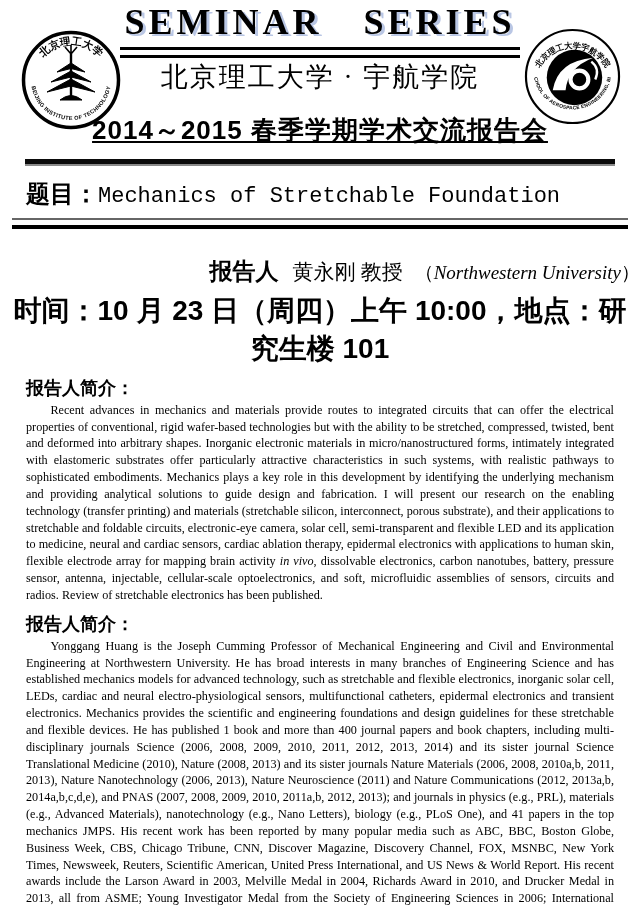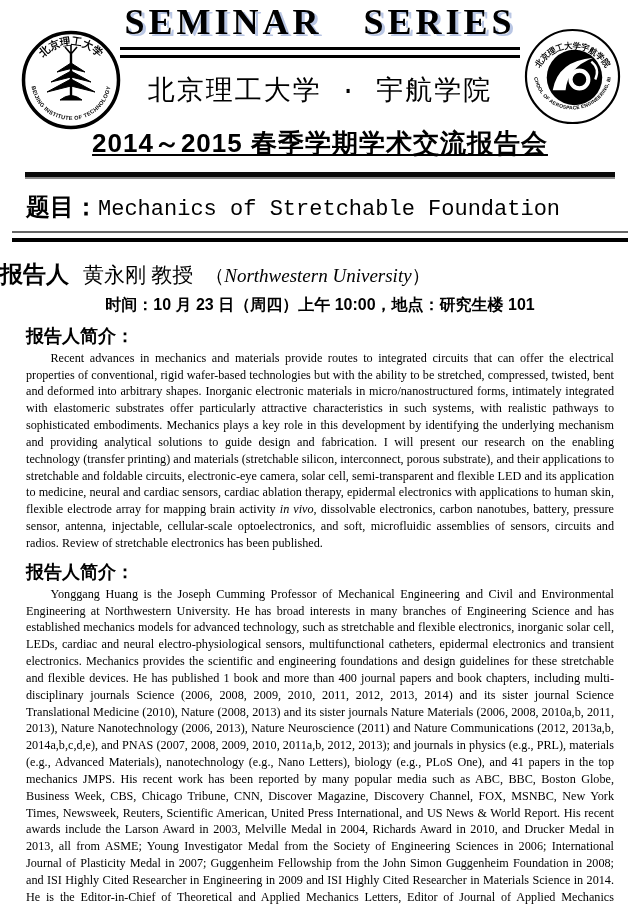--- a/index.html
+++ b/index.html
@@ -17,22 +17,22 @@
   .seminar-title {
     font-family:"Liberation Serif", serif; font-weight:bold;
     font-size:36px; line-height:1.05; letter-spacing:4px; word-spacing:28px;
     text-shadow:3px 2px 0 var(--title-shadow, #b9c6e4);
   }
   .double-rule {
     width:400px; margin:5px auto 0; height:5px;
     border-top:3px solid #000; border-bottom:3px solid #000;
   }
   .school-cn {
-    margin-top:14px; font-size:27px; letter-spacing:2px;
-    font-family:Liberation Mono, monospace;
+    margin-top:1px; font-size:27px; letter-spacing:2px;
+    font-family:Liberation Serif, serif;
   }
   .event-title {
     margin-top:18px; text-align:center;
     font-family:"Liberation Sans", sans-serif; font-weight:bold;
     font-size:26px; letter-spacing:1px;text-decoration:underline;
   }
   .rule-thick {
     width:590px; margin:11px auto 0; height:5px;
     background:#0a0a0a; border-bottom:2px solid #8a8a8a;
   }
@@ -40,32 +40,32 @@
   .topic-label {
     font-family:Liberation Sans, sans-serif; font-weight:bold; font-size:24px;
   }
   .topic-title {
     font-family:"Liberation Mono", monospace; font-size:22px; letter-spacing:0px;
   }
   .rule-thinthick { width:616px; margin:8px auto 0; }
   .rule-thinthick .thin { border-top:2px solid #666; height:0; }
   .rule-thinthick .thickbar { margin-top:5px; height:4px; background:#000; }
 
-  .speaker-line { margin-top:17px; text-align:left; }
+  .speaker-line { margin-top:27px; text-align:right; }
   .speaker-label {
     font-family:"Liberation Sans", sans-serif; font-weight:bold; font-size:23px;
     margin-right:10px;
   }
   .speaker-name { font-size:21px; margin-right:8px; }
   .speaker-aff { font-size:19px; }
   .speaker-aff .it { font-style:italic; }
 
   .schedule-line {
     margin-top:5px; text-align:center;
-    font-family:"Liberation Sans", sans-serif; font-weight:bold; font-size:16px;
+    font-family:"Liberation Sans", sans-serif; font-weight:bold; font-size:28px;
   }
   .section-heading {
     margin:8px 26px 0; font-family:"Liberation Serif", serif;
     font-weight:bold; font-size:18px;
   }
   .body-par {
     margin:2px 26px 0; text-align:justify;
     font-size:12.2px; line-height:1.38; text-indent:2em;
   }
   .body-par .it { font-style:italic; }

